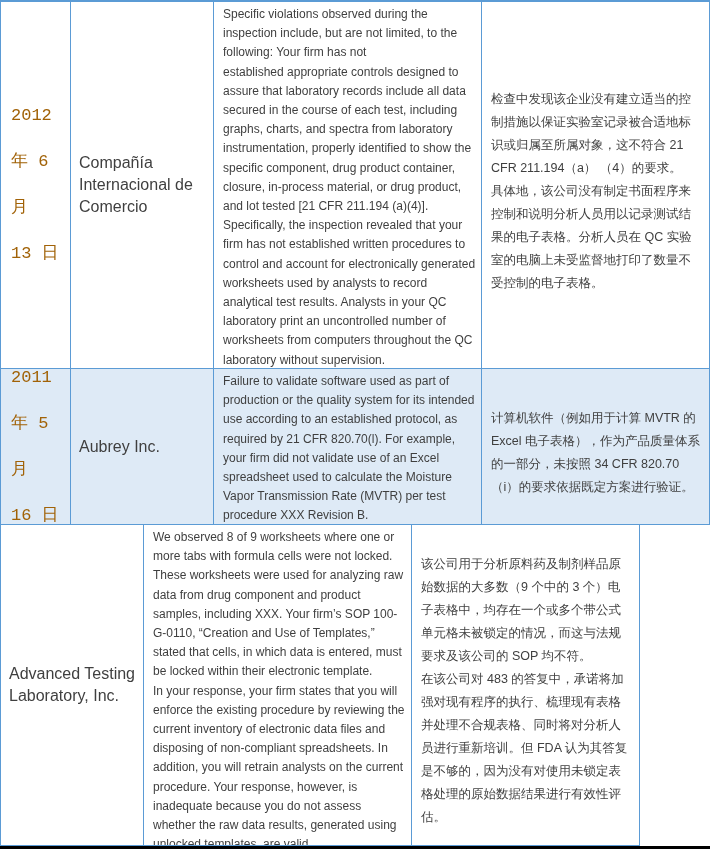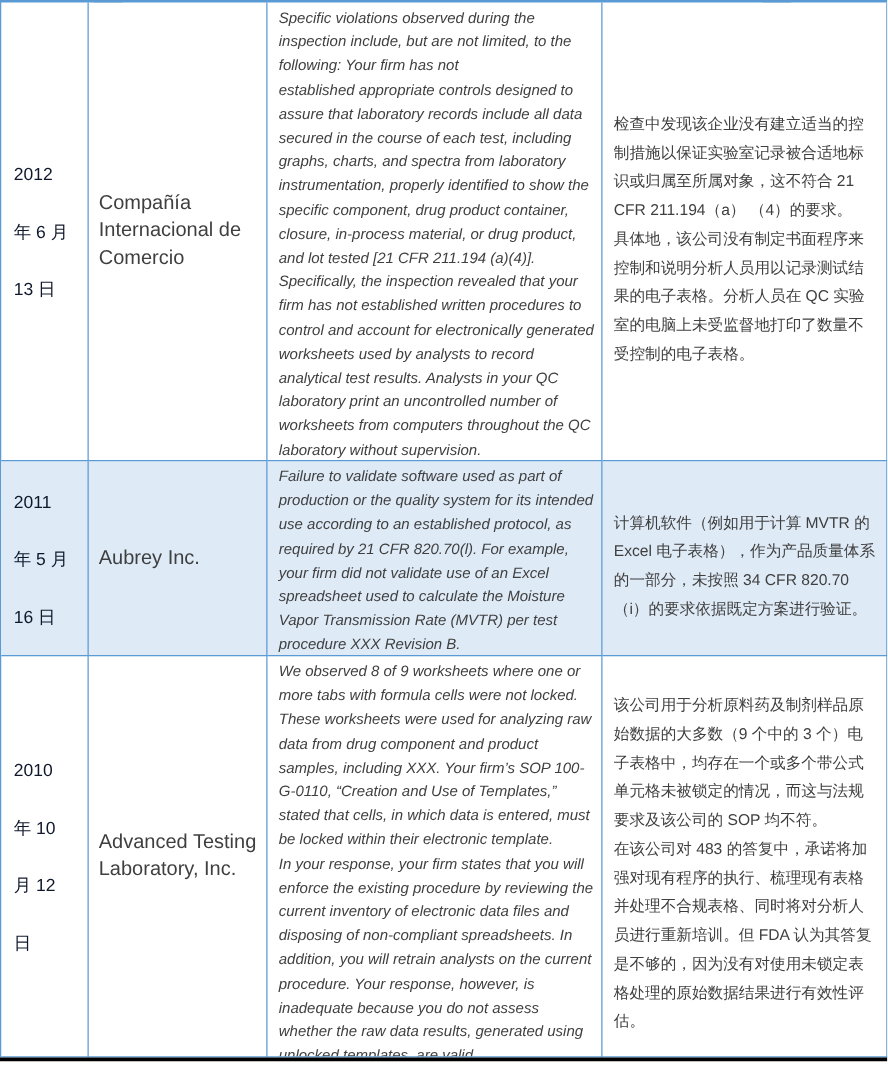--- a/index.html
+++ b/index.html
@@ -44,28 +44,29 @@
     border-bottom: 1px solid #5b9bd5;
     overflow: hidden;
     display: flex;
     color: #3f3f3f;
   }
   .row-1 { height: 367px; }
   .row-2 { height: 156px; }
   .row-3 { height: 321px; }
   .col-date    { width: 70px;  align-items: center; }
   .col-company { width: 143px; align-items: center; }
-  .col-en      { width: 268px; align-items: flex-start; font-style: italic; }
+  .col-en      { width: 268px; align-items: flex-start; }
   .col-zh      { width: 228px; align-items: center; }
   .date-text {
     white-space: pre-line;
-    font-size: 14px;
+    font-size: 17px;
     line-height: 46px;
-    color: #0f172a;
+    color: #a16207;
     padding: 0 4px 0 10px;
+    font-family: Liberation Mono, monospace;
   }
   .company-text {
     white-space: pre-line;
     font-size: 16px;
     line-height: 22px;
     padding: 0 6px 0 8px;
   }
   .en-text {
     white-space: pre-wrap;
     font-size: 12px;
@@ -130,26 +131,20 @@
       </div>
       <div class="cell col-en">
         <div class="en-text">Failure to validate software used as part of production or the quality system for its intended use according to an established protocol, as required by 21 CFR 820.70(l). For example, your firm did not validate use of an Excel spreadsheet used to calculate the Moisture Vapor Transmission Rate (MVTR) per test procedure XXX Revision B.</div>
       </div>
       <div class="cell col-zh">
         <div class="zh-text">计算机软件（例如用于计算 MVTR 的 Excel 电子表格），作为产品质量体系的一部分，未按照 34 CFR 820.70（i）的要求依据既定方案进行验证。</div>
       </div>
     </div>
 
     <div class="trow row-3">
-      <div class="cell col-date">
-        <div class="date-text">2010
-年 10
-月 12
-日</div>
-      </div>
       <div class="cell col-company">
         <div class="company-text">Advanced Testing
 Laboratory, Inc.</div>
       </div>
       <div class="cell col-en">
         <div class="en-text">We observed 8 of 9 worksheets where one or more tabs with formula cells were not locked. These worksheets were used for analyzing raw data from drug component and product samples, including XXX. Your firm’s SOP 100-G-0110, “Creation and Use of Templates,” stated that cells, in which data is entered, must be locked within their electronic template.
 In your response, your firm states that you will enforce the existing procedure by reviewing the current inventory of electronic data files and disposing of non-compliant spreadsheets. In addition, you will retrain analysts on the current procedure. Your response, however, is inadequate because you do not assess whether the raw data results, generated using unlocked templates, are valid.</div>
       </div>
       <div class="cell col-zh">
         <div class="zh-text">该公司用于分析原料药及制剂样品原始数据的大多数（9 个中的 3 个）电子表格中，均存在一个或多个带公式单元格未被锁定的情况，而这与法规要求及该公司的 SOP 均不符。

